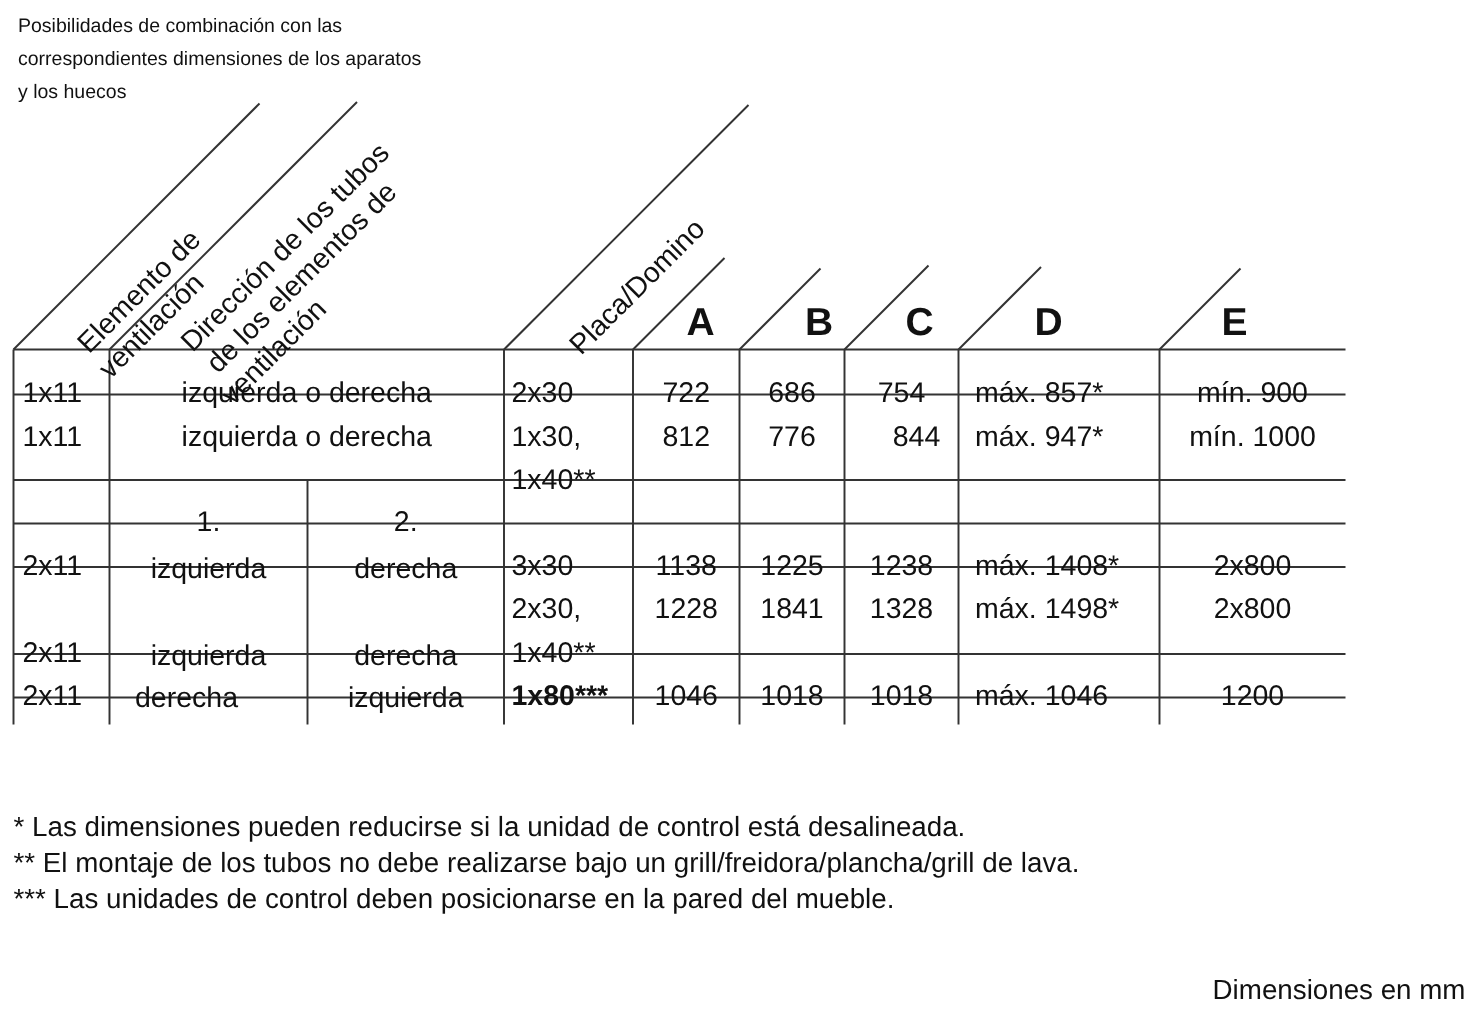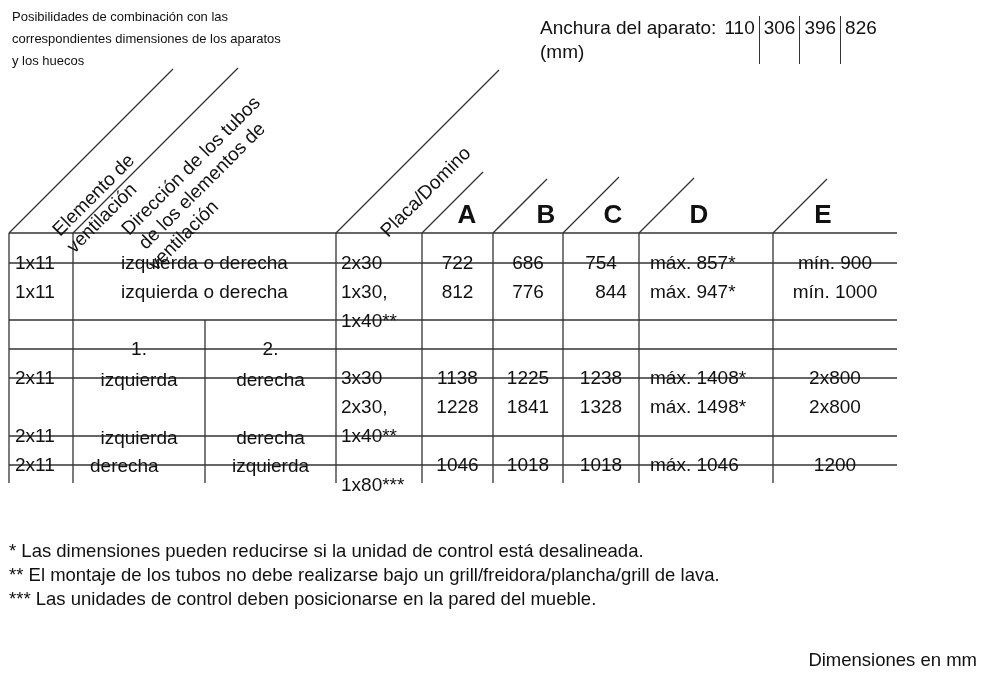--- a/index.html
+++ b/index.html
@@ -23,27 +23,20 @@
 </head>
 <body>
 
 <div class="abs title">Posibilidades de combinación con las
 correspondientes dimensiones de los aparatos
 y los huecos</div>
 
 <div class="abs wt">
   <table>
     <tbody>
-    <tr>
-      <td><span>Anchura del aparato:</span><br><span>(mm)</span></td>
-      <td class="num">110</td>
-      <td class="num sep">306</td>
-      <td class="num sep">396</td>
-      <td class="num sep">826</td>
-    </tr>
   </tbody>
     </table>
 </div>
 
 <svg class="abs lines" width="987" height="675">
   <g stroke="#333" stroke-width="1.3" fill="none">
 
     <line x1="9" y1="233" x2="173" y2="69"></line>
     <line x1="73" y1="233" x2="238" y2="68"></line>
     <line x1="336" y1="233" x2="499" y2="70"></line>
@@ -144,21 +137,21 @@
   <div class="abs cell c" style="left:493px; width:70px; top:378px;">1841</div>
   <div class="abs cell c" style="left:563px; width:76px; top:378px;">1328</div>
   <div class="abs cell" style="left:650px; top:378px;">máx. 1498*</div>
   <div class="abs cell c" style="left:773px; width:124px; top:378px;">2x800</div>
 </div>
 
 <div>
   <div class="abs cell" style="left:15px; top:436px;">2x11</div>
   <div class="abs cell" style="left:90px; top:437px;">derecha</div>
   <div class="abs cell c" style="left:205px; width:131px; top:437px;">izquierda</div>
-  <div class="abs cell" style="left:341px; top:456px;">1x80***</div>
+  <div class="abs cell" style="left:341px; top:436px;font-weight:bold;">1x80***</div>
   <div class="abs cell c" style="left:422px; width:71px; top:436px;">1046</div>
   <div class="abs cell c" style="left:493px; width:70px; top:436px;">1018</div>
   <div class="abs cell c" style="left:563px; width:76px; top:436px;">1018</div>
   <div class="abs cell" style="left:650px; top:436px;">máx. 1046</div>
   <div class="abs cell c" style="left:773px; width:124px; top:436px;">1200</div>
 </div>
 
 <div class="abs foot" style="top:540px;">* Las dimensiones pueden reducirse si la unidad de control está desalineada.</div>
 <div class="abs foot" style="top:564px;">** El montaje de los tubos no debe realizarse bajo un grill/freidora/plancha/grill de lava.</div>
 <div class="abs foot" style="top:588px;">*** Las unidades de control deben posicionarse en la pared del mueble.</div>

